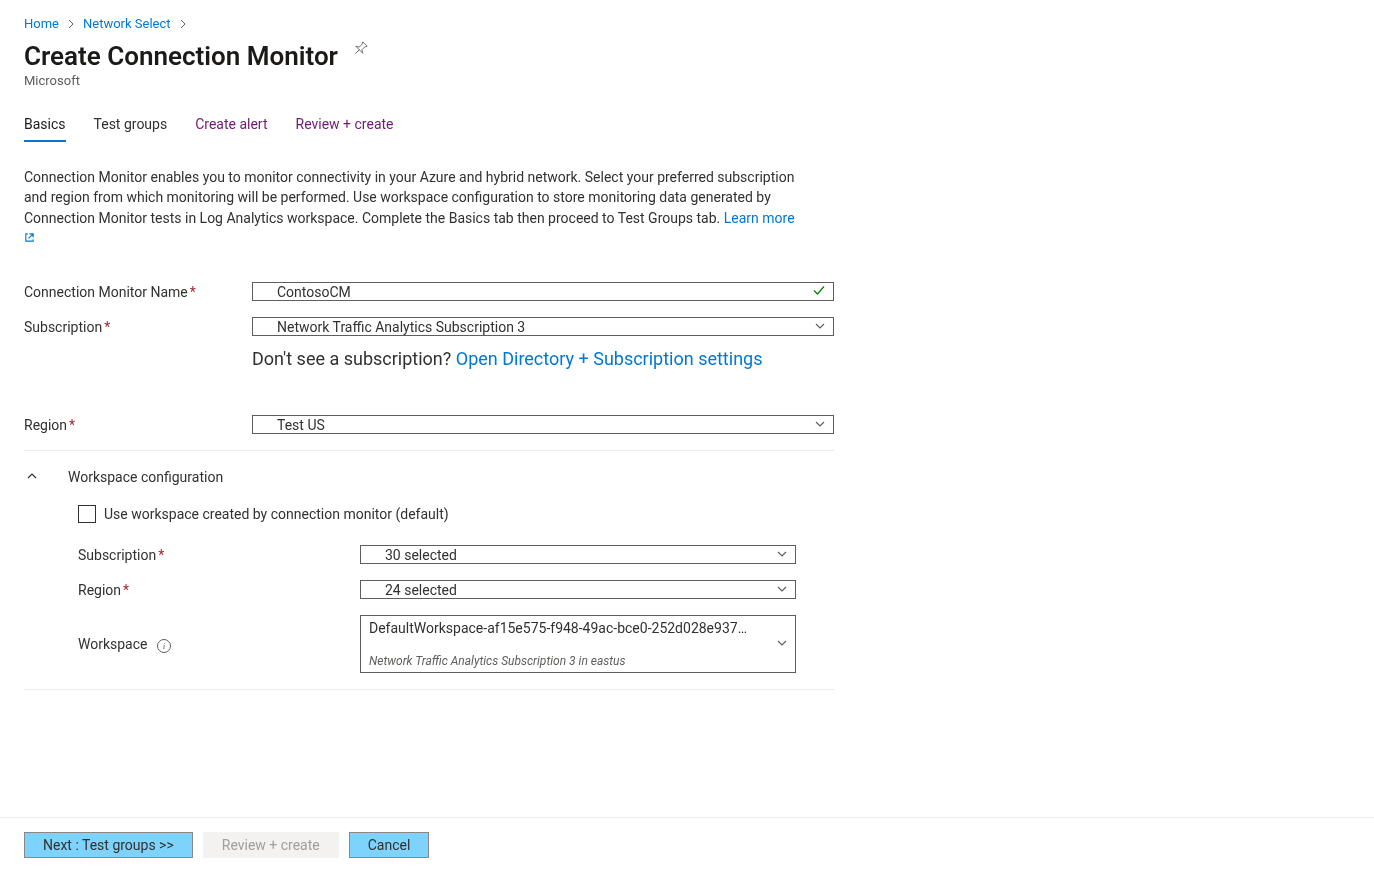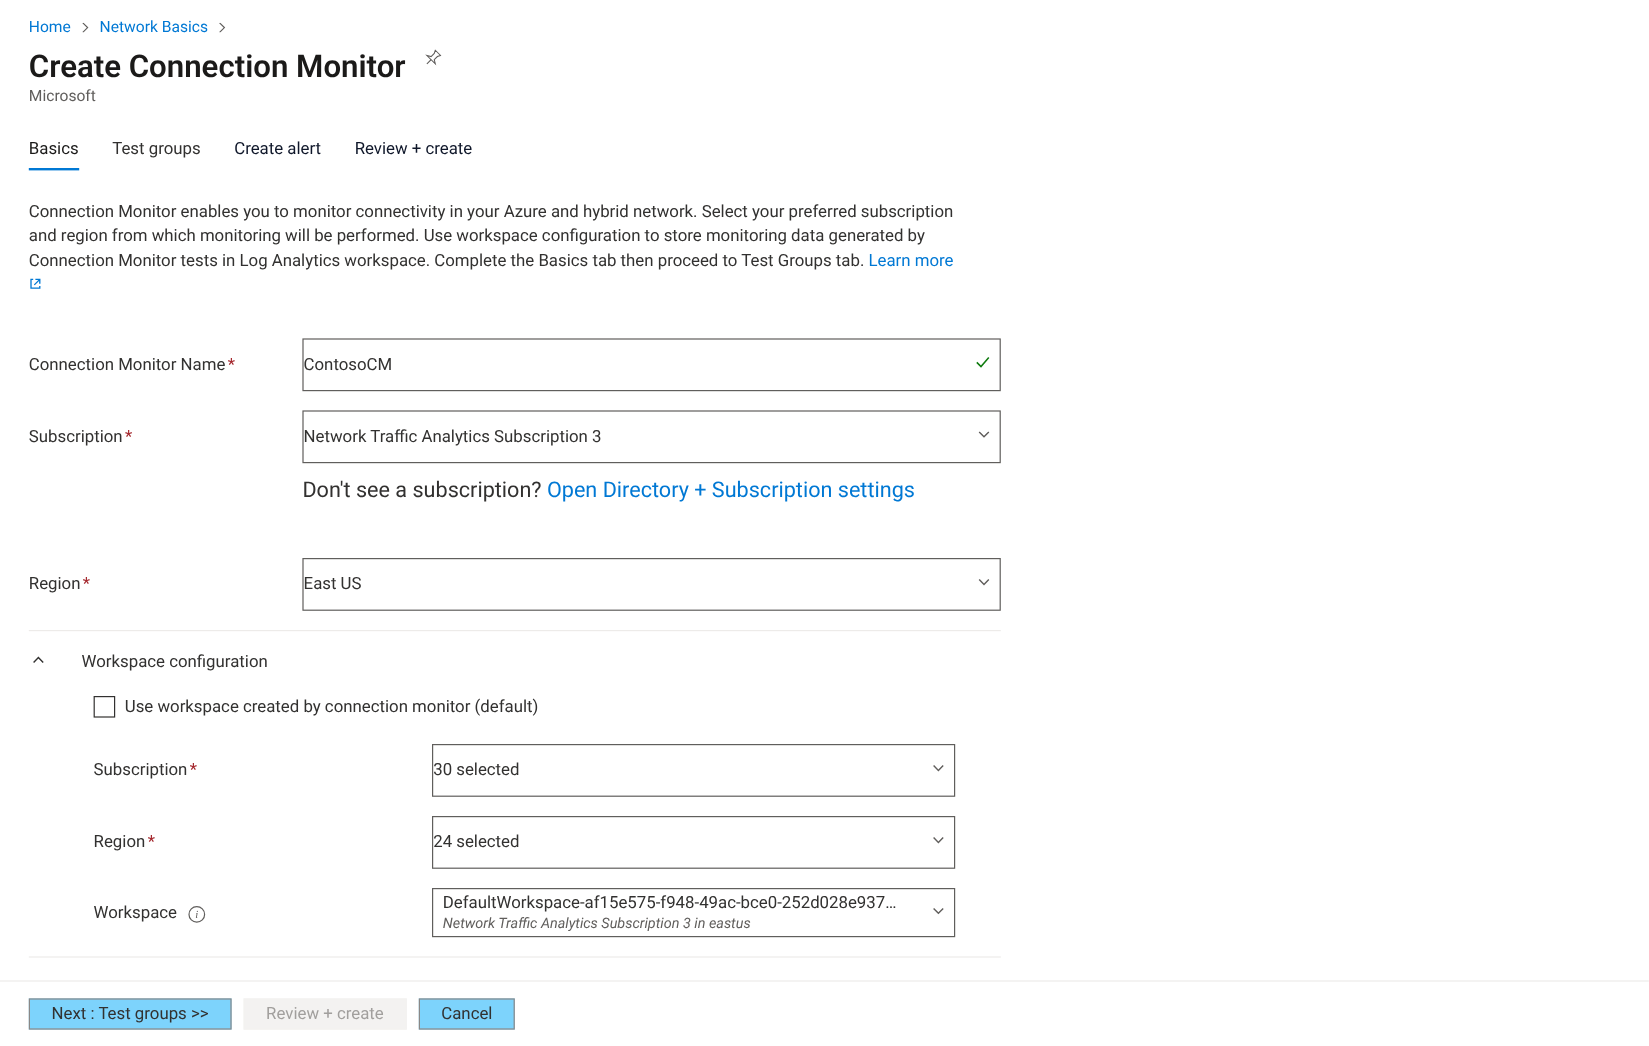--- a/index.html
+++ b/index.html
@@ -51,21 +51,21 @@
     font-size: 14px;
     color: #323130;
     cursor: pointer;
     border-bottom: 2px solid transparent;
   }
   .tab.selected {
     color: #1b1a19;
     font-weight: 400;
     border-bottom: 2px solid #0078d4;
   }
-  .tab.disabled { color: #0f172a; cursor: default; }
+  .tab.disabled { color: #701a75; cursor: default; }
   .description {
     max-width: 780px;
     line-height: 1.45;
     font-size: 14px;
     color: #323130;
     margin-bottom: 34px;
     margin-top: 25px;
   }
   .description a { color: #0078d4; text-decoration: none; }
   .ext-icon { font-size: 11px; vertical-align: 0px; margin-left: 2px; }
@@ -81,23 +81,23 @@
     font-size: 14px;
     color: #323130;
   }
   .req { color: #a4262c; margin-left: 2px; }
   .form-control {
     flex: 1;
     position: relative;
   }
   .input, .select {
     width: 100%;
-    height: 44px;
+    height: 19px;
     border: 1px solid #605e5c;
-    padding: 0 30px 0 0;
+    padding: 0 30px 0 24px;
     font-size: 14px;
     font-family: inherit;
     color: #323130;
     background: #fff;
   }
   .select { cursor: pointer; text-align: left; }
   .validation-icon {
     position: absolute;
     right: 8px;
     top: 50%;
@@ -161,21 +161,21 @@
     color: #605e5c;
     margin-left: 6px;
     font-style: italic;
     font-family: serif;
   }
   .workspace-select { height: auto; padding: 4px 30px 4px 8px; }
   .workspace-sub {
     font-size: 12px;
     font-style: italic;
     color: #605e5c;
-    margin-top: 1px;
+    margin-top: 18px;
   }
   .bottom-bar {
     position: fixed;
     bottom: 0;
     left: 0;
     right: 0;
     border-top: 1px solid #edebe9;
     background: #fff;
     padding: 14px 24px;
     display: flex;
@@ -205,21 +205,21 @@
 
 <div class="page">
 
   <div class="breadcrumb">
     <a>Home</a>
     <span class="chevron">
       <svg width="8" height="8" viewBox="0 0 8 8">
           <path d="M2 0 L6 4 L2 8" stroke="#605e5c" stroke-width="1" fill="none"></path>
         </svg>
     </span>
-    <a>Network Basics</a>
+    <a>Network Select</a>
     <span class="chevron">
       <svg width="8" height="8" viewBox="0 0 8 8">
           <path d="M2 0 L6 4 L2 8" stroke="#605e5c" stroke-width="1" fill="none"></path>
         </svg>
     </span>
   </div>
 
   <div class="title-row">
     <div class="title">Create Connection Monitor</div>
     <span class="pin-icon">
@@ -282,21 +282,21 @@
       </div>
     </div>
 
     <div class="region-gap"></div>
 
     <div class="form-row">
       <div class="form-label">
         <span>Region</span><span class="req">*</span>
       </div>
       <div class="form-control">
-        <button class="select">East US</button>
+        <button class="select">Test US</button>
         <span class="chevron-down">
           <svg width="12" height="12" viewBox="0 0 12 12">
               <path d="M2 4 L6 8 L10 4" stroke="#605e5c" stroke-width="1.2" fill="none"></path>
             </svg>
         </span>
       </div>
     </div>
 
     <hr class="divider">
 

